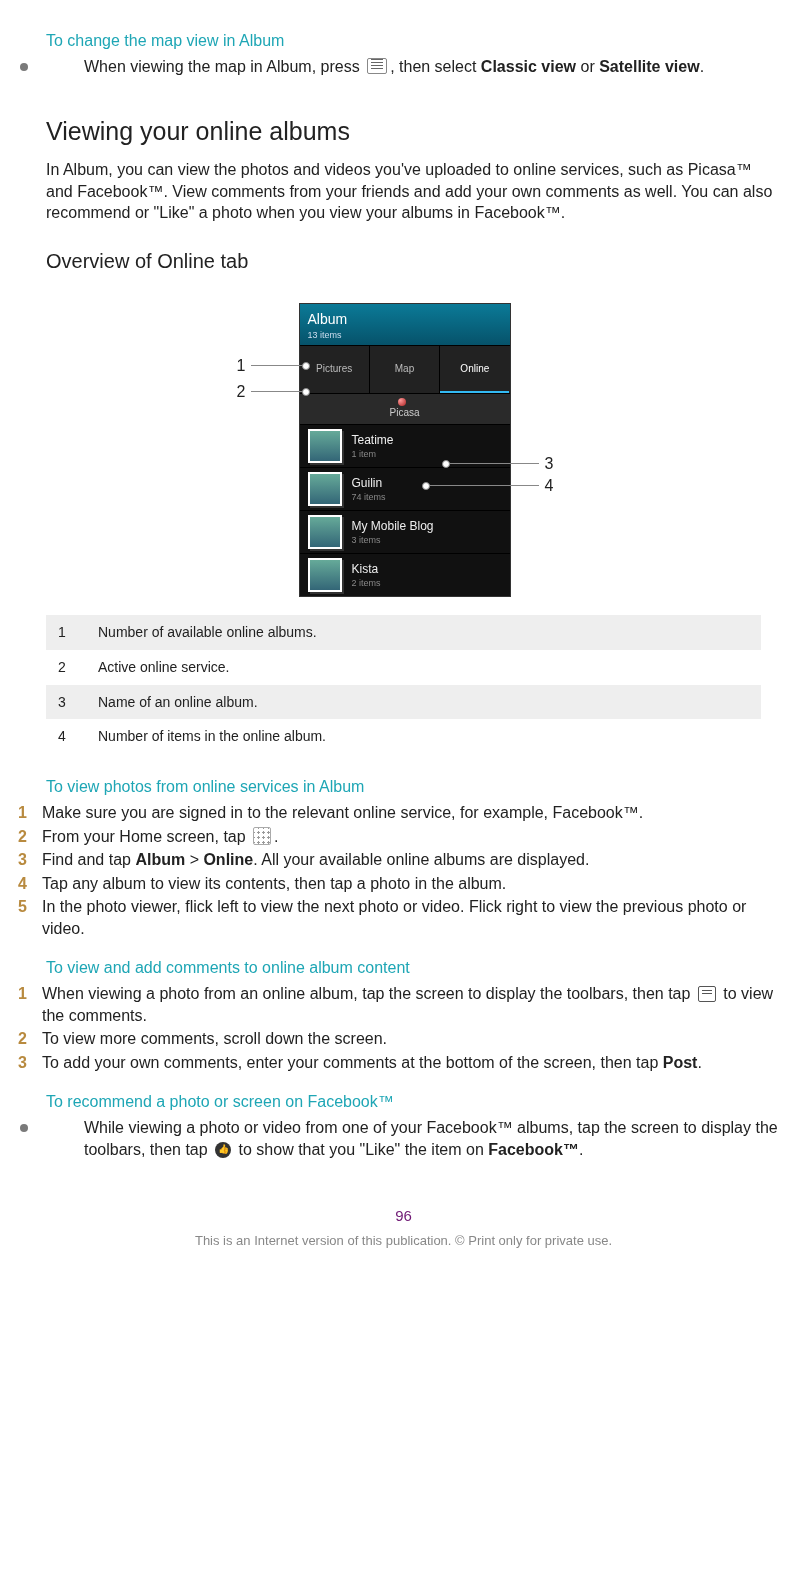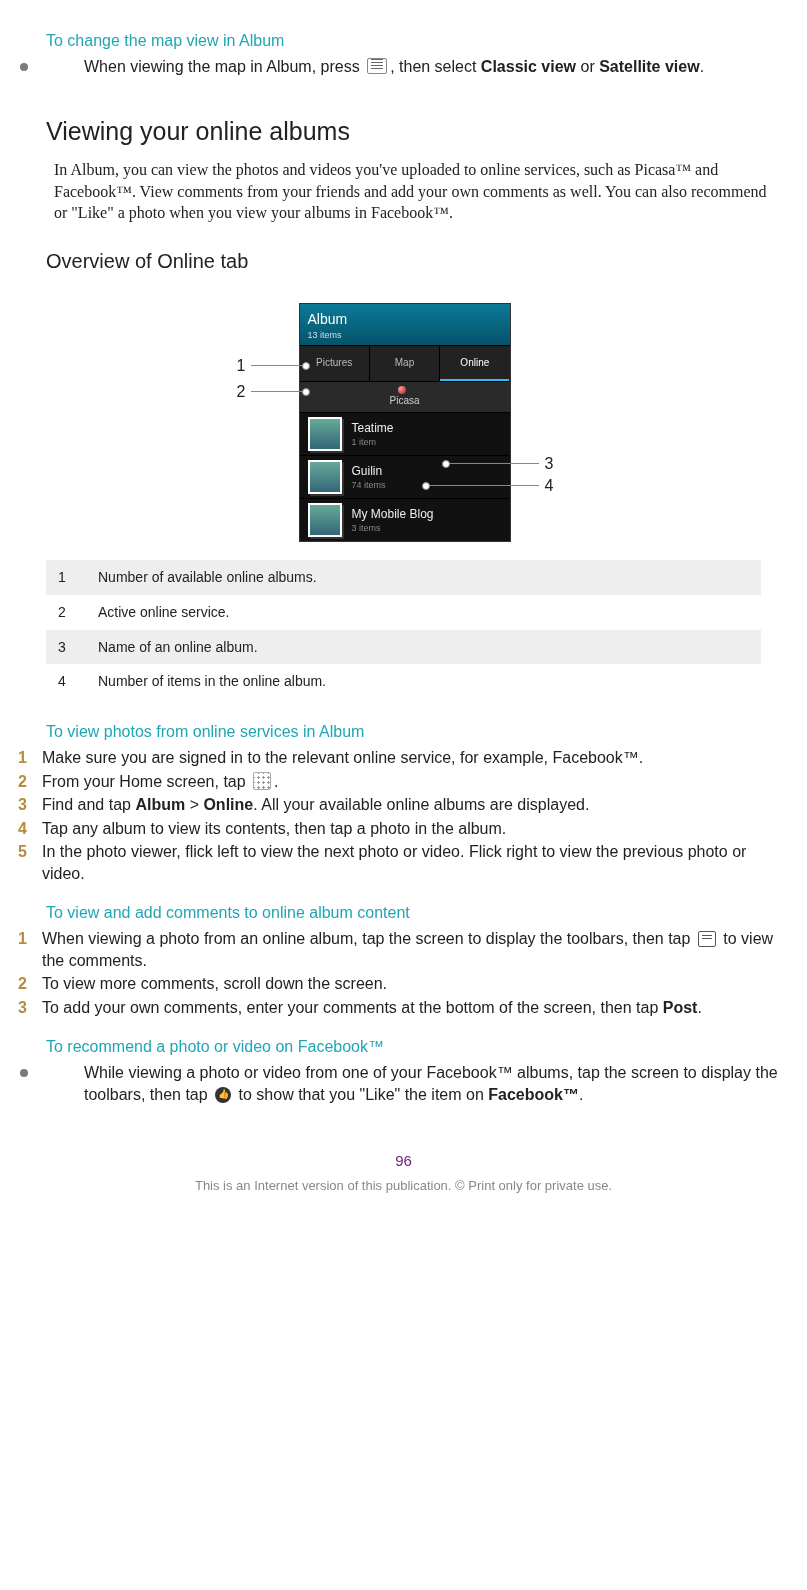--- a/index.html
+++ b/index.html
@@ -46,22 +46,21 @@
     left: 3px; right: 3px; height: 1px;
     background: #666;
   }
   .menu-icon::before { top: 3px; box-shadow: 0 3px 0 #666, 0 6px 0 #666; }
   .section-title {
     font-size: 25px;
     margin: 38px 0 10px 28px;
     color: #222;
   }
   .section-para {
-    margin: 0 10px 0 36px;
-    font-family: Liberation Serif, serif;
+    margin: 0 10px 0 28px;
   }
   .sub-title {
     font-size: 20px;
     margin: 24px 0 10px 28px;
     color: #222;
   }
 
   
   .phone-wrap {
     position: relative;
@@ -84,21 +83,21 @@
   .phone-header-title { font-size: 14px; color: #fff; }
   .phone-header-sub { font-size: 9px; color: #cde; }
   .phone-tabs {
     display: flex;
     background: #222;
     border-top: 1px solid #000;
     border-bottom: 1px solid #000;
   }
   .phone-tab {
     flex: 1; text-align: center;
-    padding: 10px 0;
+    padding: 16px 0;
     font-size: 10px;
     color: #bbb;
     border-right: 1px solid #000;
   }
   .phone-tab:last-child { border-right: none; color: #fff; border-bottom: 2px solid #33baf3; }
   .service-row {
     display: flex; align-items: center;
     background: #2a2a2a;
     padding: 4px 8px;
     font-size: 10px;
@@ -285,20 +284,27 @@
         <div class="album-count">74 items</div>
       </div>
     </div>
     <div class="album-row">
       <div class="thumb"></div>
       <div>
         <div class="album-name">My Mobile Blog</div>
         <div class="album-count">3 items</div>
       </div>
     </div>
+    <div class="album-row">
+      <div class="thumb"></div>
+      <div>
+        <div class="album-name">Kista</div>
+        <div class="album-count">2 items</div>
+      </div>
+    </div>
   </div>
 </div>
 
 <div class="legend">
   <div class="legend-row">
     <div class="legend-num">1</div>
     <div>Number of available online albums.</div>
   </div>
   <div class="legend-row">
     <div class="legend-num">2</div>
@@ -343,21 +349,21 @@
   </div>
 <div class="num-row">
     <div class="num">2</div>
     <div class="txt">To view more comments, scroll down the screen.</div>
   </div>
 <div class="num-row">
     <div class="num">3</div>
     <div class="txt"><span>To add your own comments, enter your comments at the bottom of the screen, then tap </span><b class="doc">Post</b><span>.</span></div>
   </div>
 
-<div class="teal-heading" style="margin-top:18px;">To recommend a photo or video on Facebook™</div>
+<div class="teal-heading" style="margin-top:18px;">To recommend a photo or screen on Facebook™</div>
 <div class="bullet-row">
   <div class="bullet-dot"></div>
   <div class="bullet-text">
     <span>While viewing a photo or video from one of your Facebook™ albums, tap the screen to display the toolbars, then tap </span><span class="like-icon"></span><span> to show that you "Like" the item on </span><b class="doc">Facebook™</b><span>.</span>
   </div>
 </div>
 
 <div class="page-num">96</div>
 <div class="footer">This is an Internet version of this publication. © Print only for private use.</div>
 

